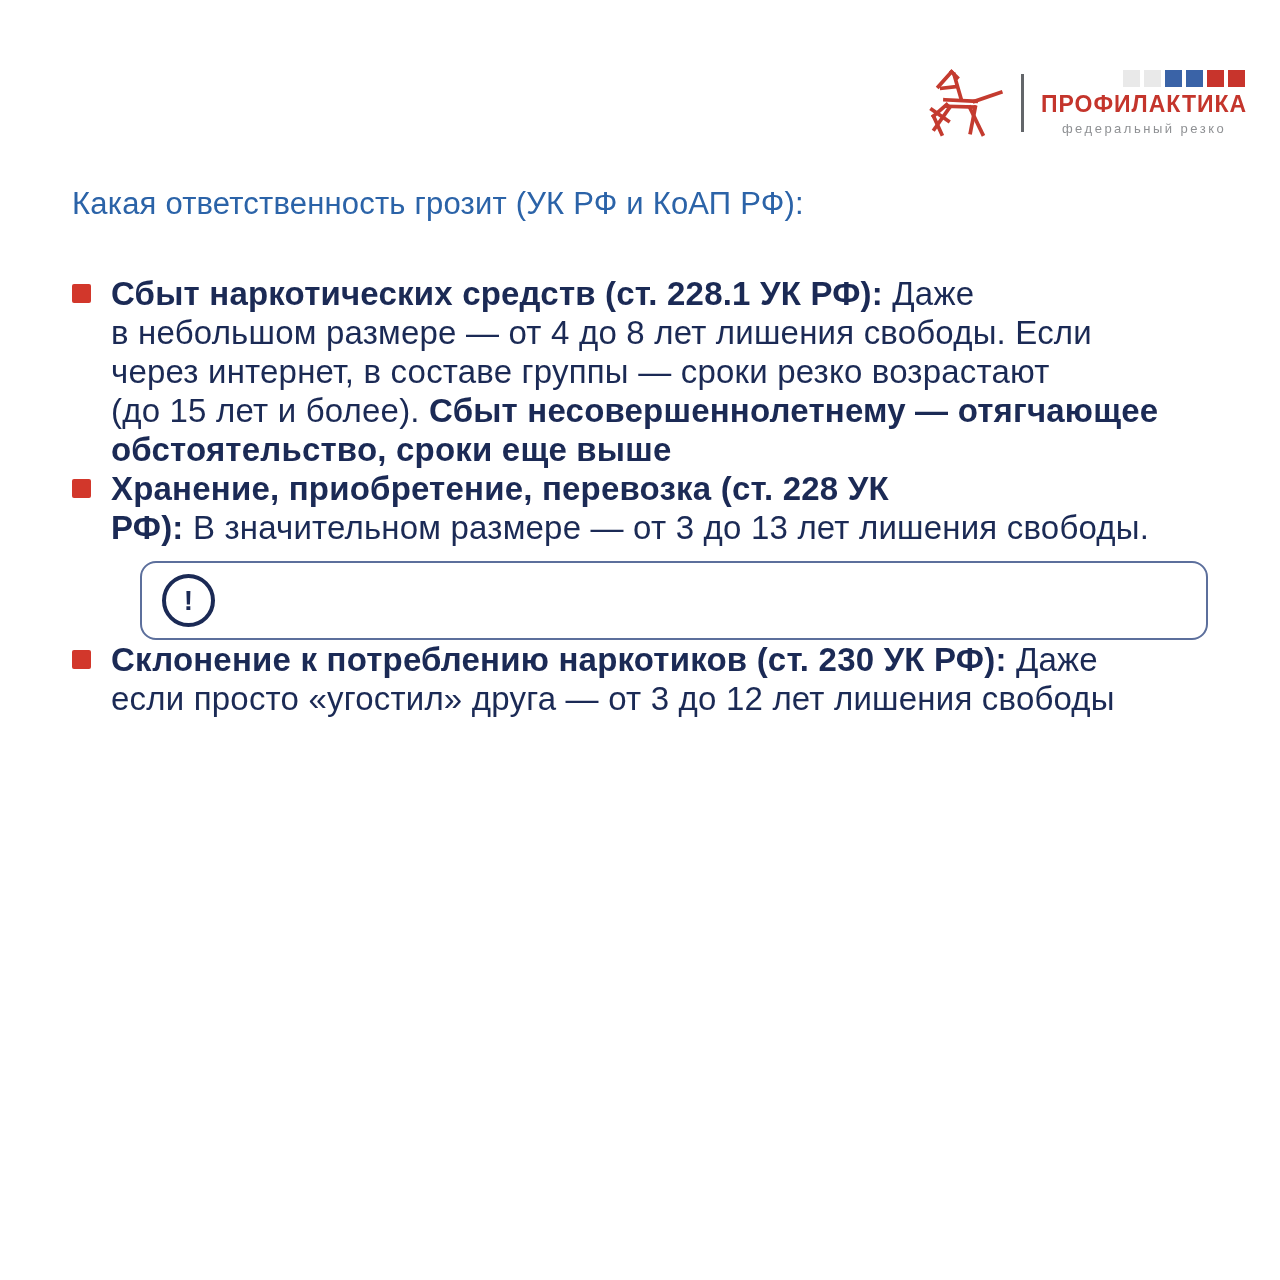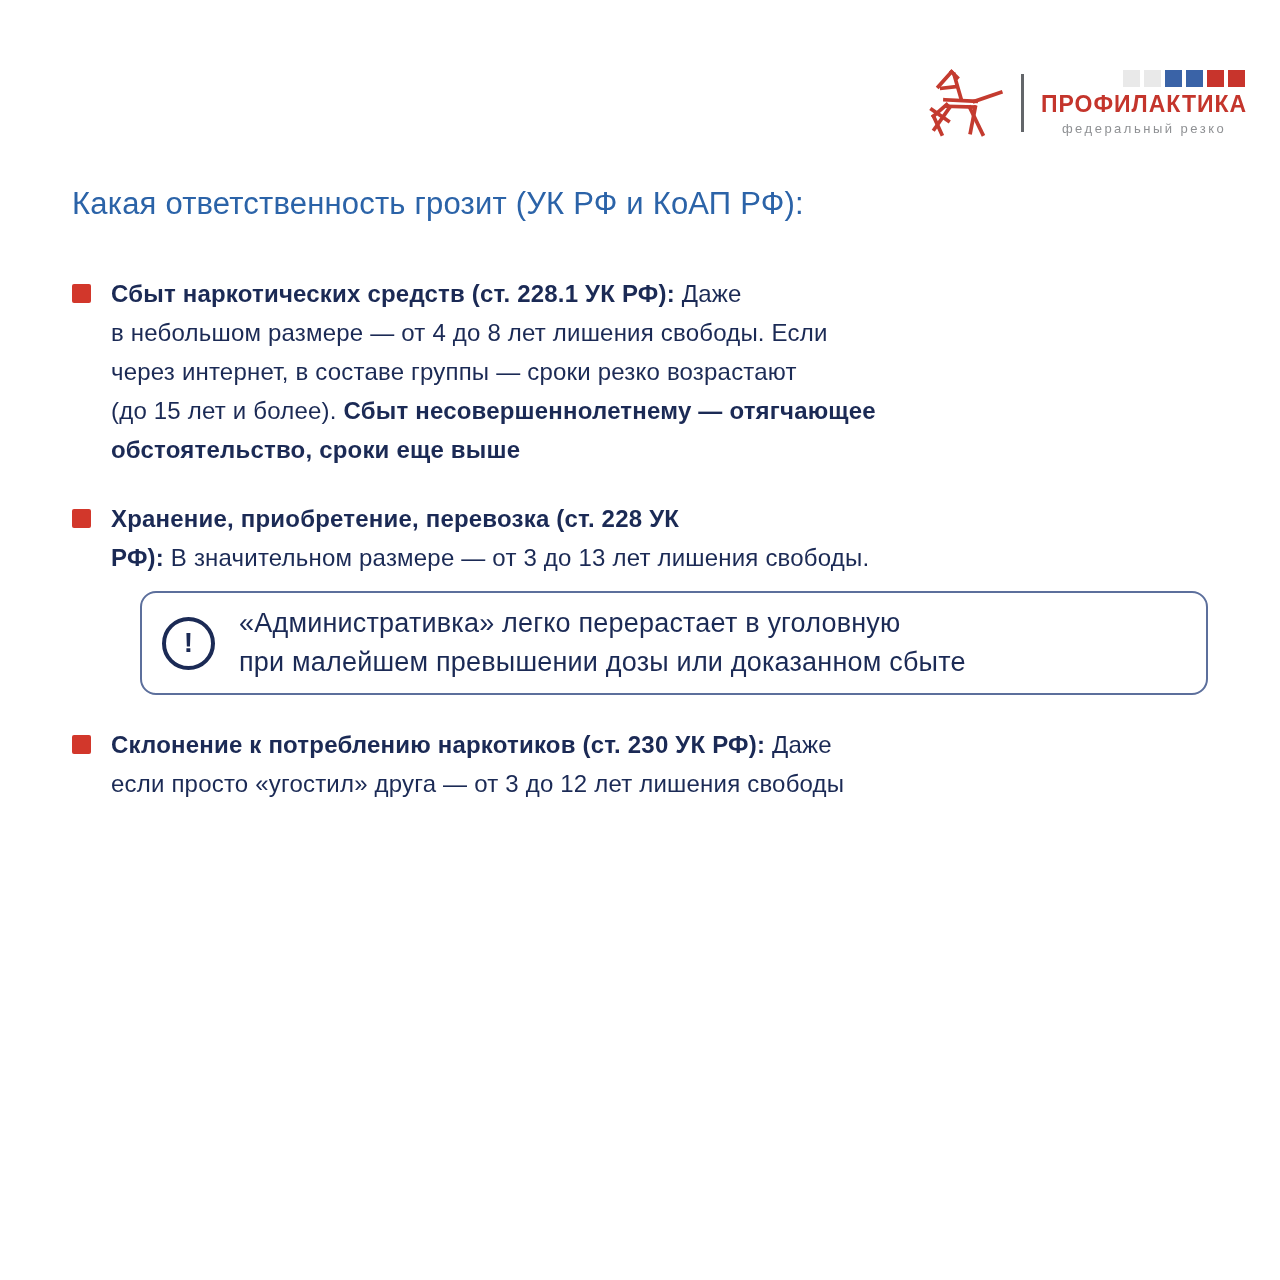--- a/index.html
+++ b/index.html
@@ -36,29 +36,29 @@
 
   
   .main {
     position:absolute; left:72px; top:186px; width:1125px;
   }
   .heading {
     margin:0 0 52px 0; color:#2b63a8; font-weight:400; font-size:31px;
     letter-spacing:0.2px; white-space:pre-wrap;
   }
   .bullet {
-    display:flex; gap:20px; margin-top:30px;
+    display:flex; gap:20px; 
   }
   .bullet:first-of-type { margin-top:0; }
   .bullet-sq {
     flex:none; width:19px; height:19px; background:#d2372b; margin-top:10px;
     border-radius:2px;
   }
   .bullet p {
-    margin:0; color:#1b2a55; font-size:24px; line-height:39px;
+    margin:0; color:#1b2a55; font-size:33px; line-height:39px;
     letter-spacing:0.2px; white-space:pre-wrap;
   }
   .bullet p b { font-weight:700; }
 
   .callout {
     margin:14px 0 0 68px; width:1068px; box-sizing:border-box;
     border:2px solid #5c6f9c; border-radius:16px;
     padding:11px 24px 11px 20px;
     display:flex; align-items:center; gap:24px;
   }
@@ -124,22 +124,20 @@
 
     <div class="bullet">
       <span class="bullet-sq"></span>
       <p><b>Хранение, приобретение, перевозка (ст. 228 УК
 РФ):</b><span> В значительном размере — от 3 до 13 лет лишения свободы.</span><b></b></p>
     </div>
 
 
     <div class="callout">
       <div class="excl">!</div>
-      <p>«Административка» легко перерастает в уголовную
-при малейшем превышении дозы или доказанном сбыте</p>
     </div>
 
     <div class="bullet last">
       <span class="bullet-sq"></span>
       <p><b>Склонение к потреблению наркотиков (ст. 230 УК РФ):</b><span> Даже
 если просто «угостил» друга — от 3 до 12 лет лишения свободы</span><b></b></p>
     </div>
   </div>
 
 </div>

